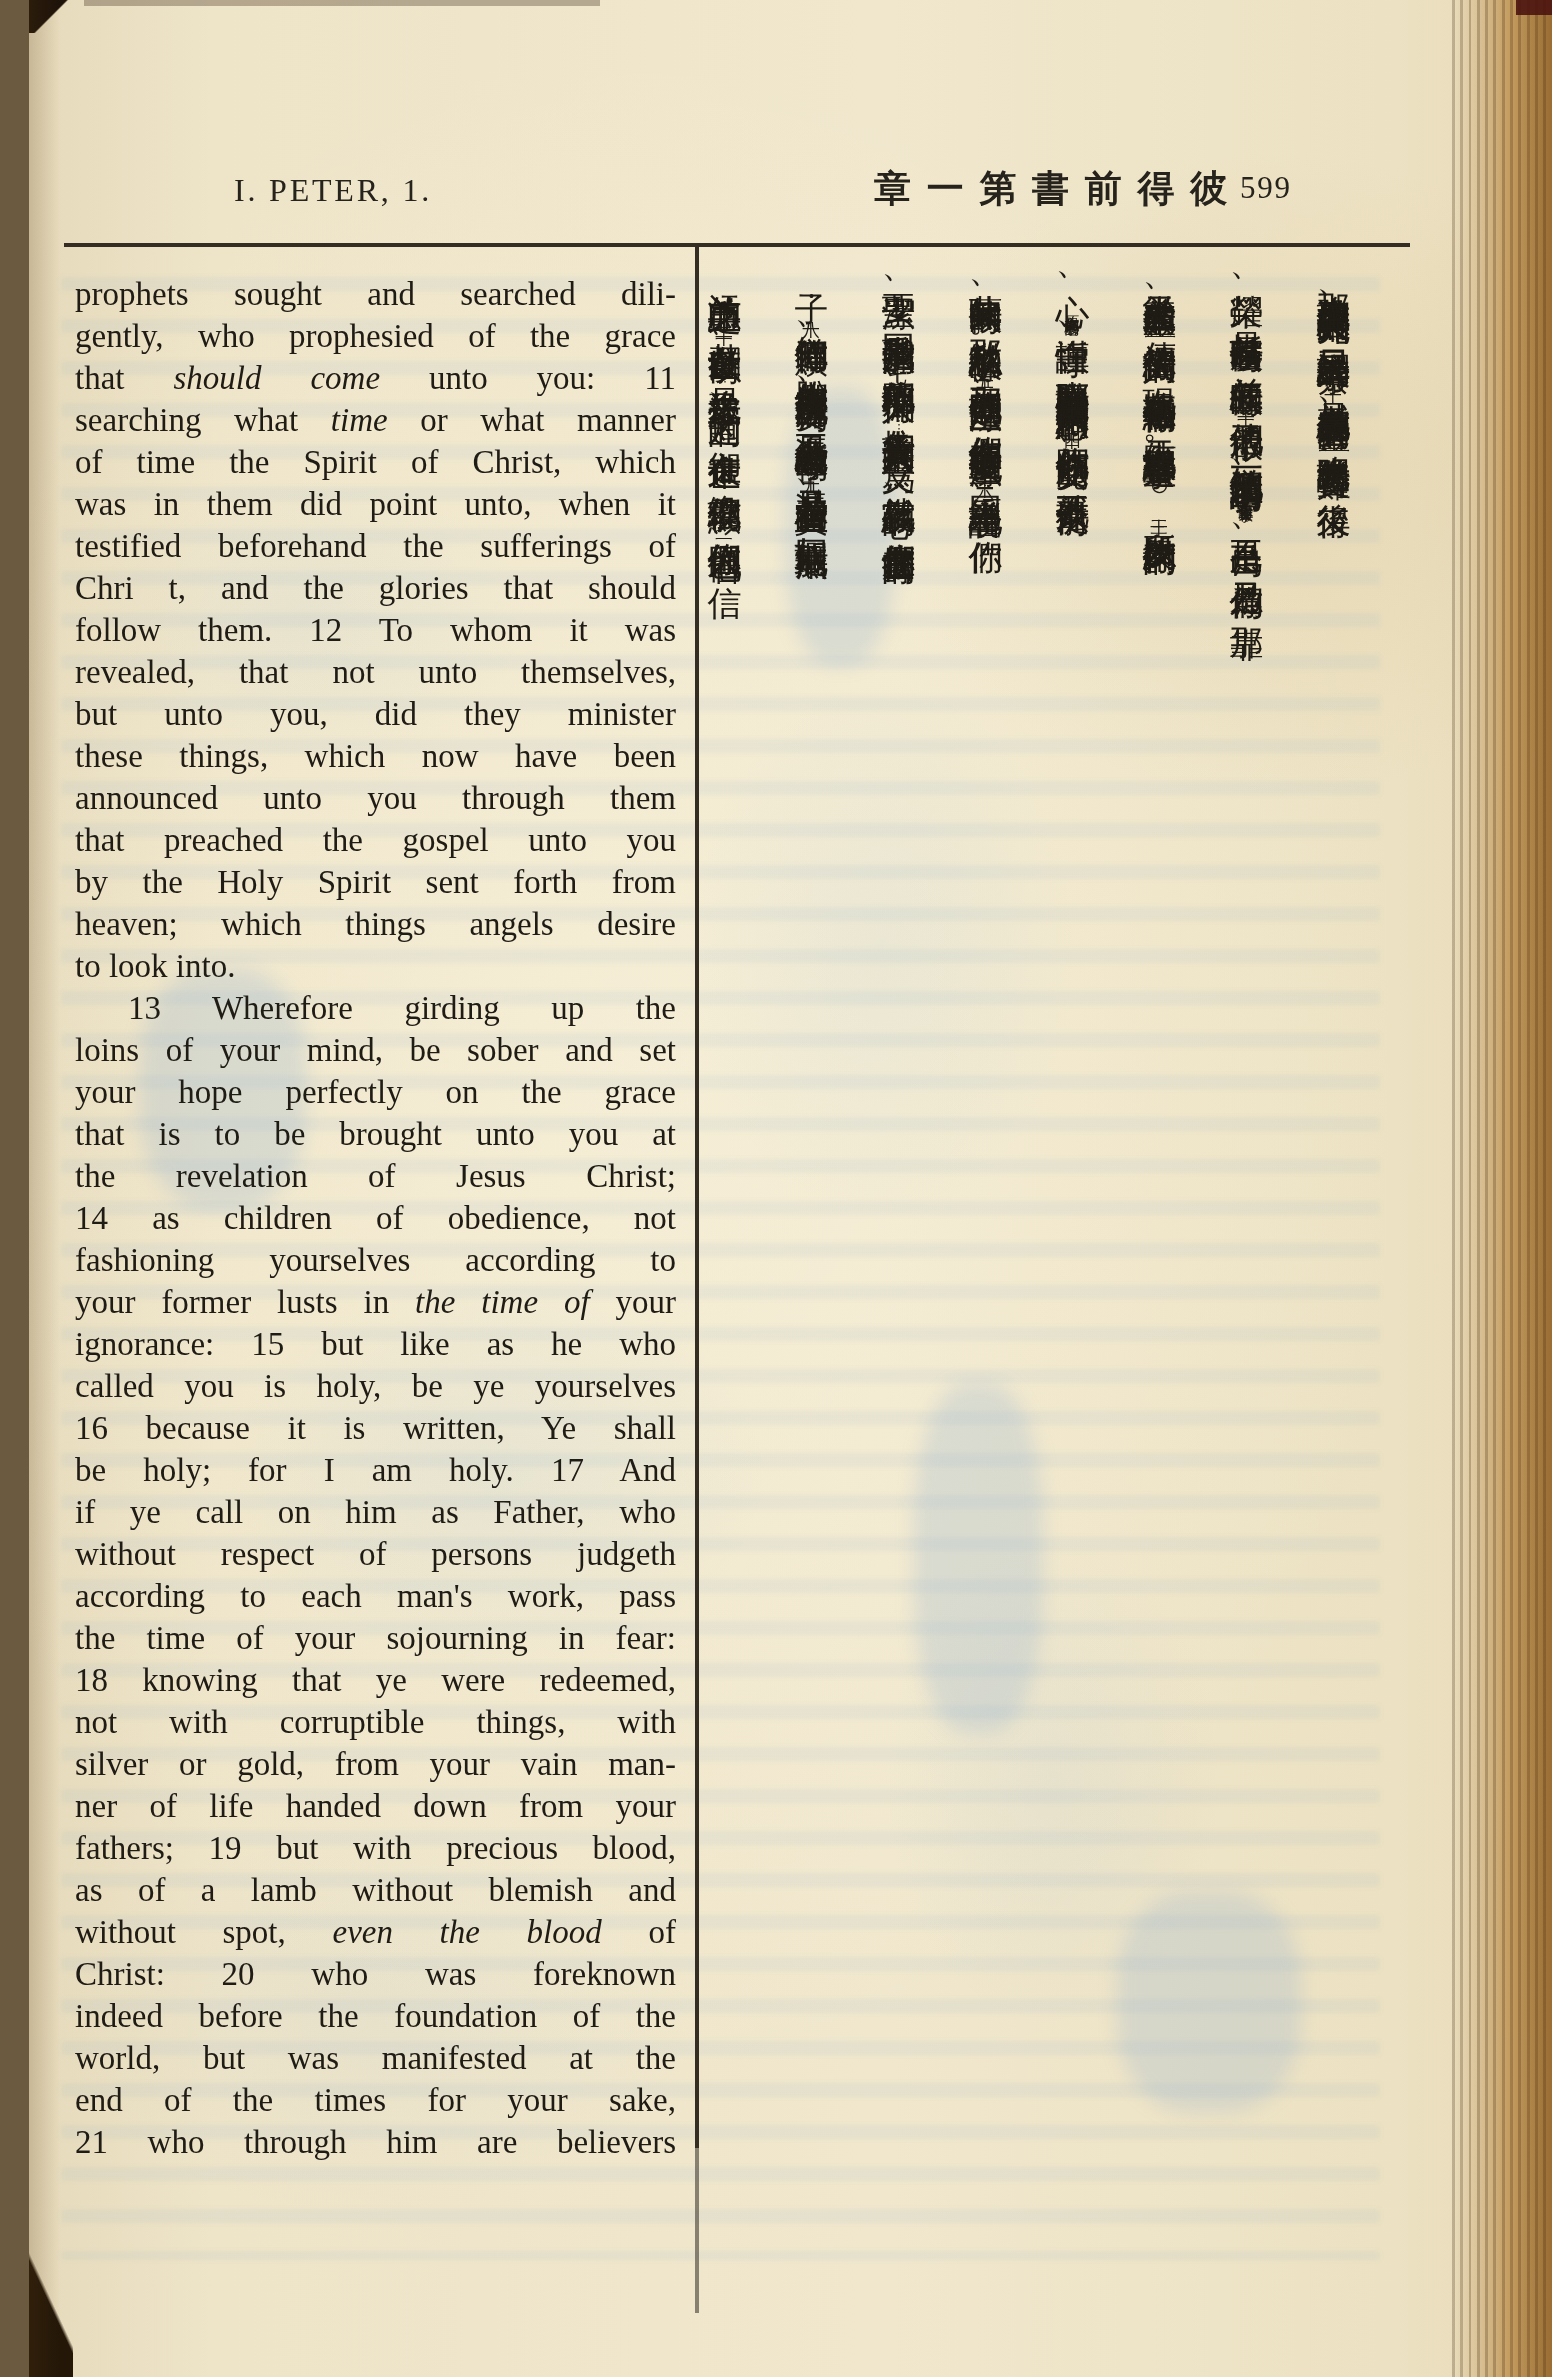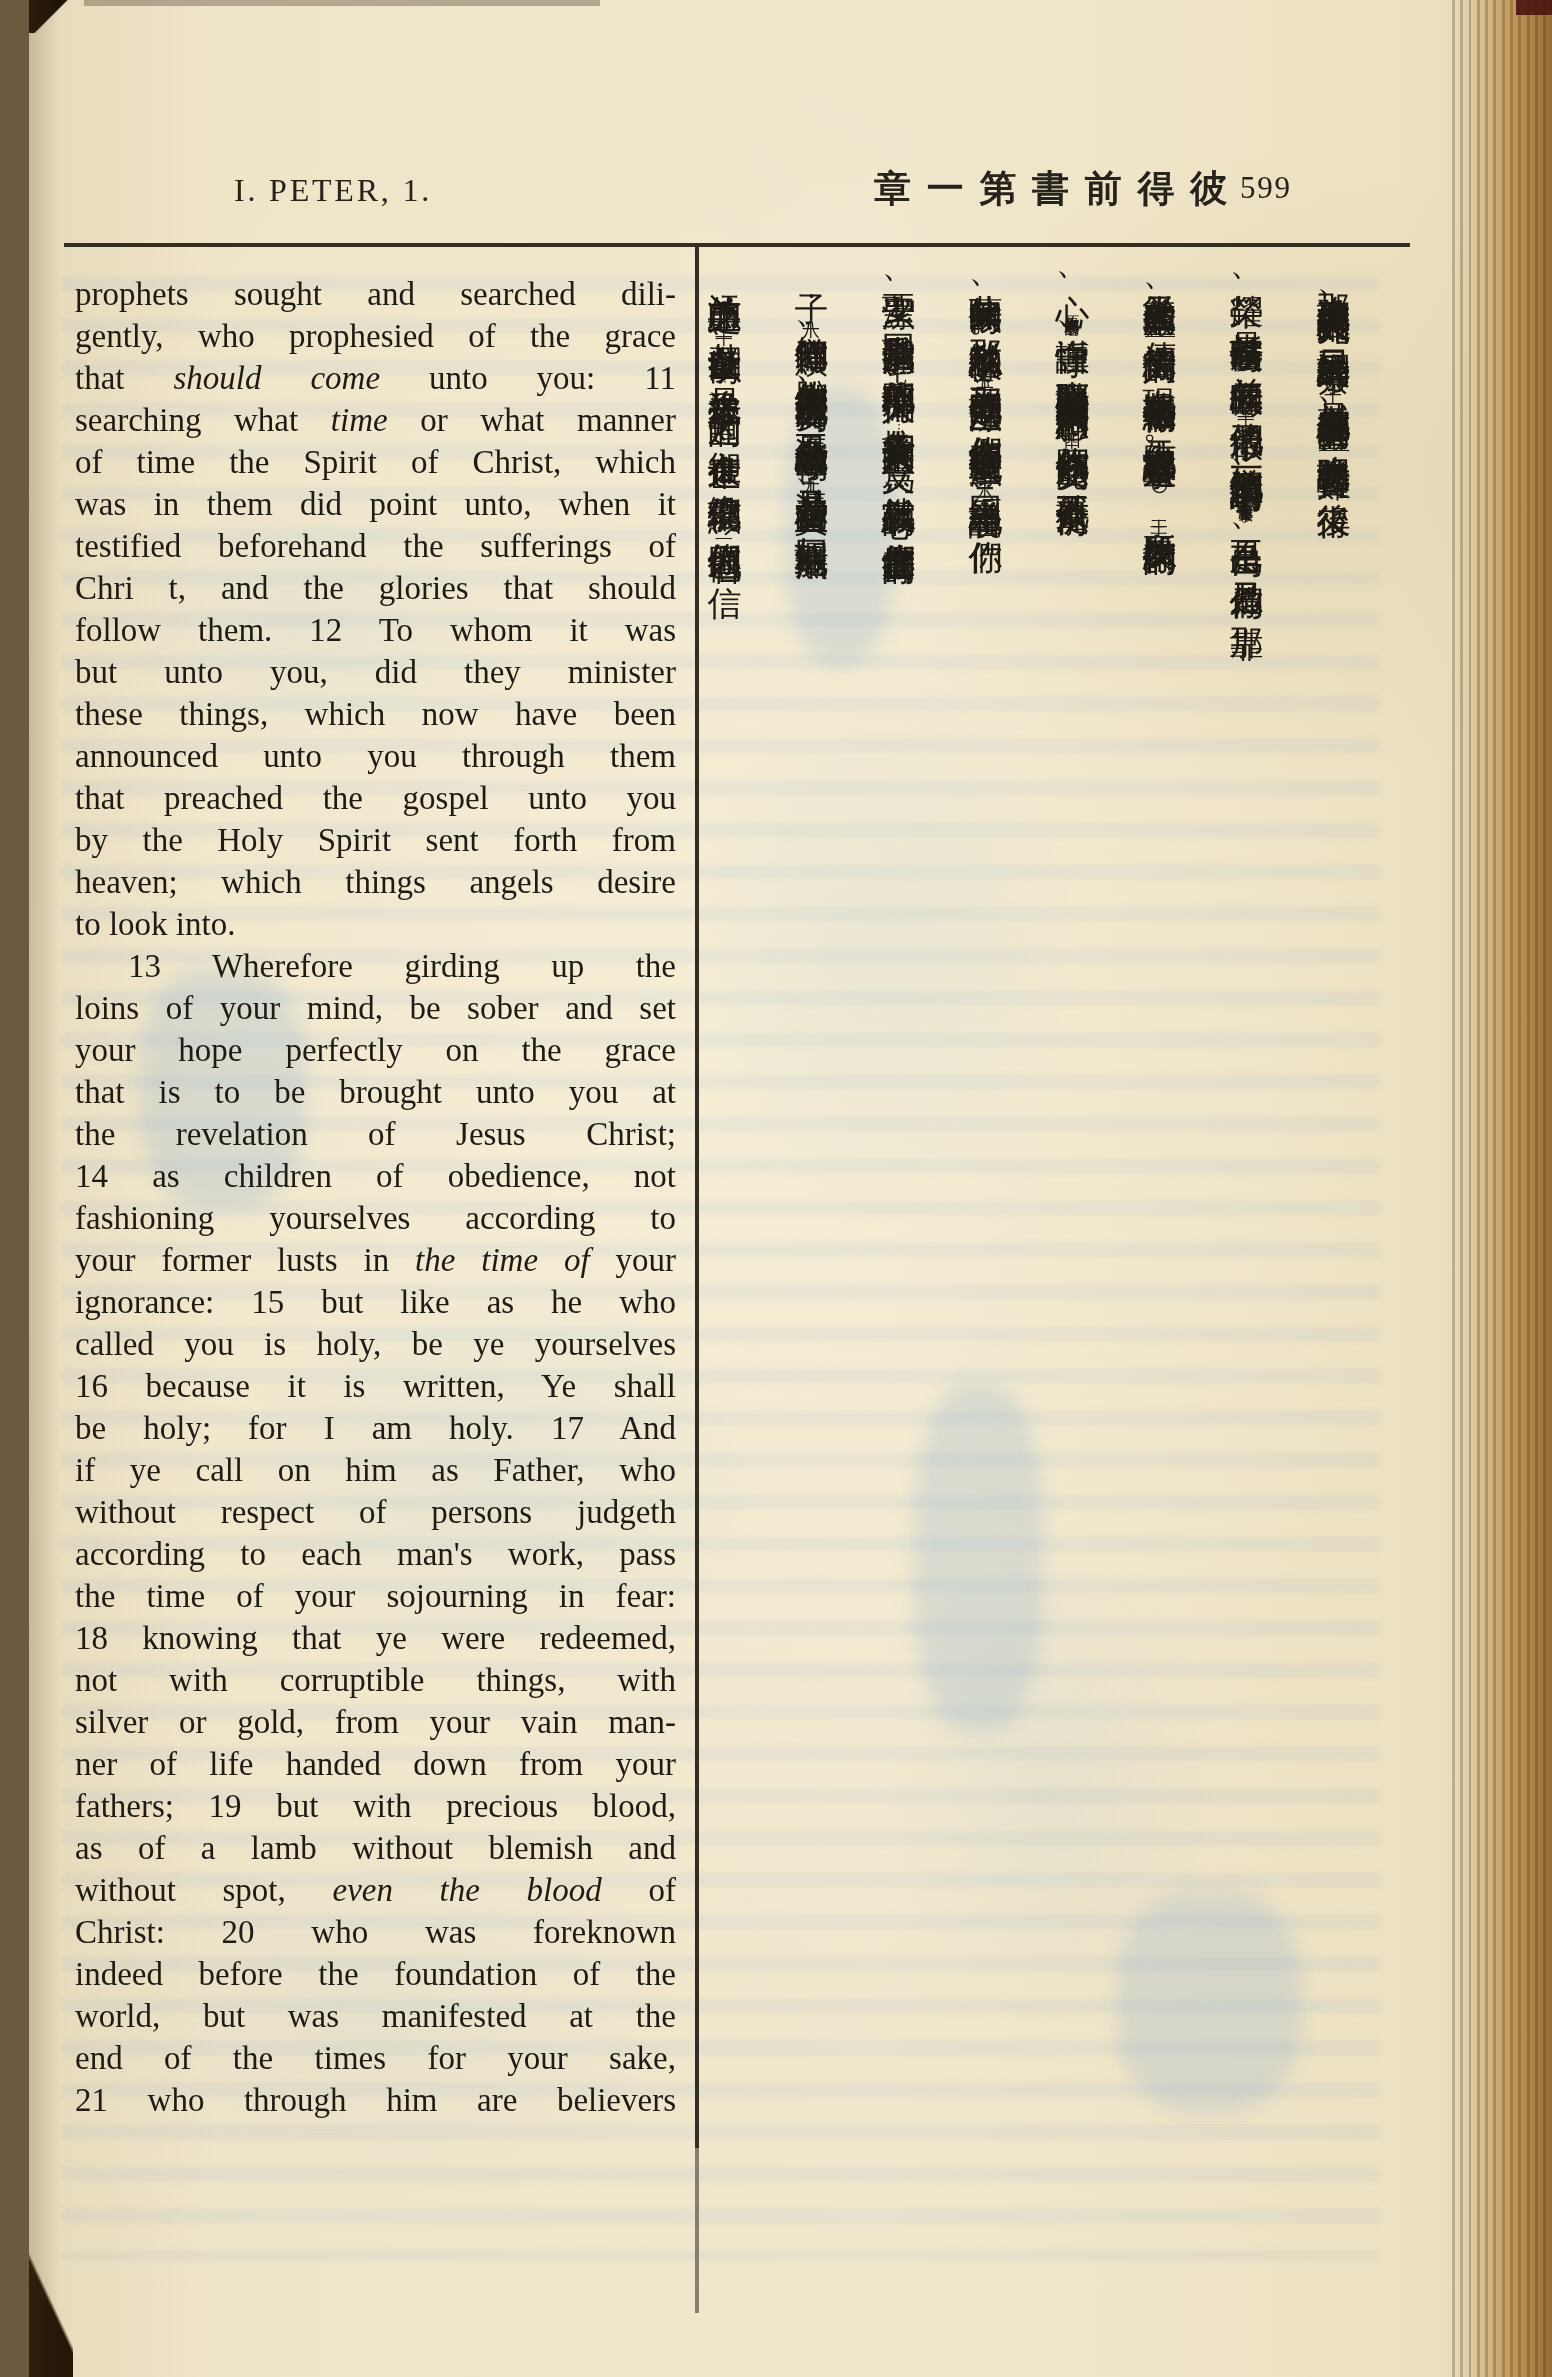--- a/index.html
+++ b/index.html
@@ -82,20 +82,21 @@
   <div class="en-col" id="en-col">
       <div class="en-line">prophets sought and searched dili-</div>
       <div class="en-line">gently, who prophesied of the grace</div>
       <div class="en-line">that <i>should come</i> unto you: 11</div>
       <div class="en-line">searching what <i>time</i> or what manner</div>
       <div class="en-line">of time the Spirit of Christ, which</div>
       <div class="en-line">was in them did point unto, when it</div>
       <div class="en-line">testified beforehand the sufferings of</div>
       <div class="en-line">Chri t, and the glories that should</div>
       <div class="en-line">follow them. 12 To whom it was</div>
+      <div class="en-line">revealed, that not unto themselves,</div>
       <div class="en-line">but unto you, did they minister</div>
       <div class="en-line">these things, which now have been</div>
       <div class="en-line">announced unto you through them</div>
       <div class="en-line">that preached the gospel unto you</div>
       <div class="en-line">by the Holy Spirit sent forth from</div>
       <div class="en-line">heaven; which things angels desire</div>
       <div class="en-line flush">to look into.</div>
       <div class="en-line indent">13 Wherefore girding up the</div>
       <div class="en-line">loins of your mind, be sober and set</div>
       <div class="en-line">your hope perfectly on the grace</div>

